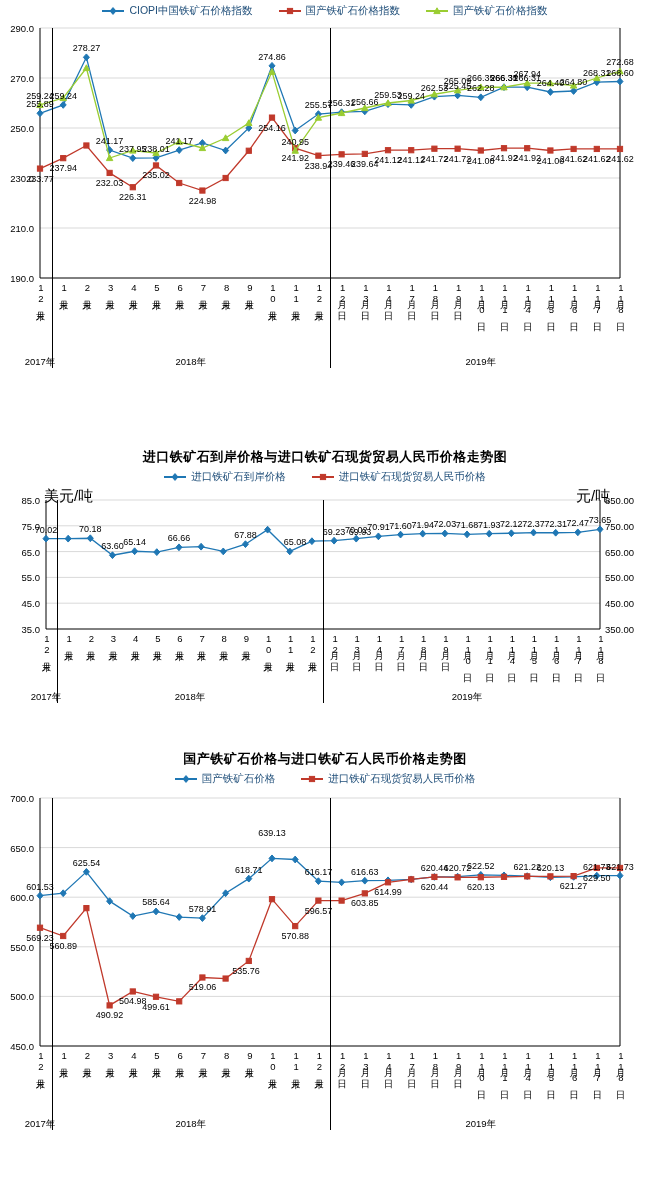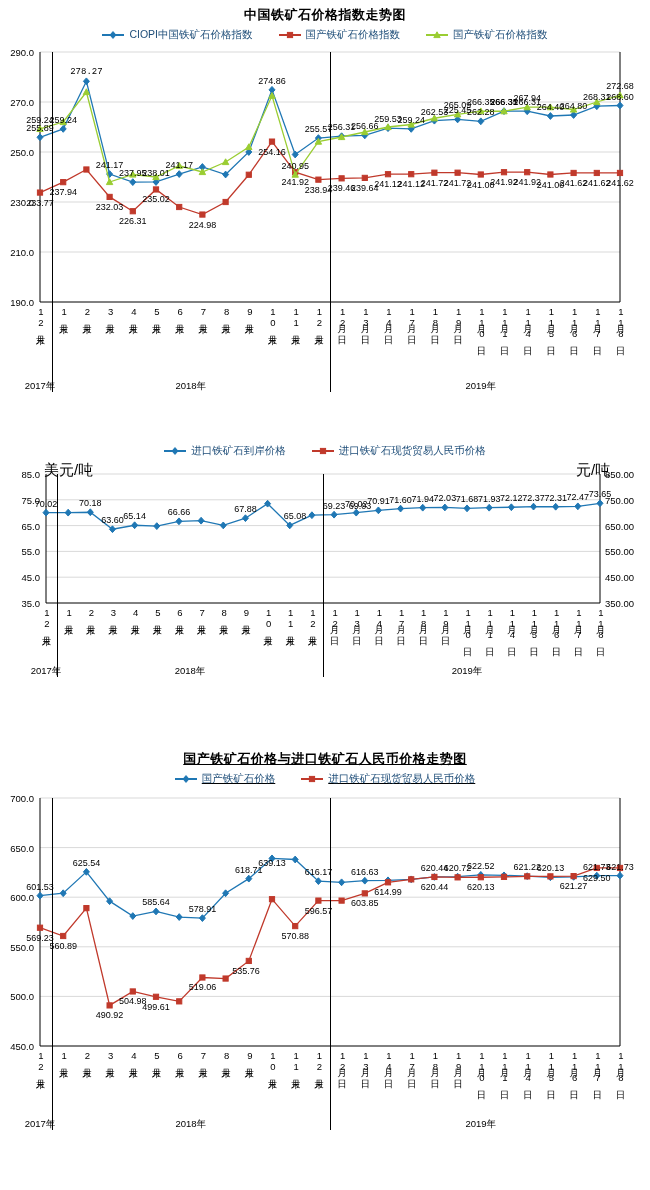--- a/index.html
+++ b/index.html
@@ -23,21 +23,20 @@
   .vsep{position:absolute;width:1px;background:#000;}
   svg{position:absolute;left:0;top:0;overflow:visible;}
   .marker{stroke-width:1;}
 </style>
 </head>
 <body>
 
 <div class="page">
 
   <div class="chart" id="chart1" style="height:440px;">
-    <div class="chart-title" style="padding-top:6px;">中国铁矿石价格指数走势图</div>
     <div class="legend" id="legend1">
         <div class="legend-item">
           <span class="legend-mark" style="background: rgb(31, 119, 180);">
             <svg width="22" height="10" style="position: absolute; left: 0px; top: -4px;">
               <polygon points="11,1.6 14,5 11,8.4 8,5" fill="#1f77b4" stroke="#1f77b4" class="marker"></polygon>
             </svg>
           </span>
           <span>CIOPI中国铁矿石价格指数</span>
         </div>
         <div class="legend-item">
@@ -150,21 +149,21 @@
           <polygon points="480.8,65.92499999999994 484,71.72499999999994 477.6,71.72499999999994" fill="#9acd32" stroke="#9acd32" class="marker"></polygon>
           <polygon points="504,66.02499999999999 507.2,71.82499999999999 500.8,71.82499999999999" fill="#9acd32" stroke="#9acd32" class="marker"></polygon>
           <polygon points="527.2,61.95 530.4000000000001,67.75 524,67.75" fill="#9acd32" stroke="#9acd32" class="marker"></polygon>
           <polygon points="550.4,61.95 553.6,67.75 547.1999999999999,67.75" fill="#9acd32" stroke="#9acd32" class="marker"></polygon>
           <polygon points="573.6,64.3 576.8000000000001,70.1 570.4,70.1" fill="#9acd32" stroke="#9acd32" class="marker"></polygon>
           <polygon points="596.8,56.8 600,62.6 593.5999999999999,62.6" fill="#9acd32" stroke="#9acd32" class="marker"></polygon>
           <polygon points="620,50.09999999999998 623.2,55.899999999999984 616.8,55.899999999999984" fill="#9acd32" stroke="#9acd32" class="marker"></polygon>
         </svg>
         <div class="pt-label" style="left: 40px; top: 81.275px;">255.89</div>
         <div class="pt-label" style="left: 63.2px; top: 72.9px;">259.24</div>
-        <div class="pt-label" style="left: 86.4px; top: 25.325px; font-family: Liberation Mono, monospace;">278.27</div>
+        <div class="pt-label" style="left: 86.4px; top: 25.325px;">278.27</div>
         <div class="pt-label" style="left: 109.6px; top: 118.075px;">241.17</div>
         <div class="pt-label" style="left: 132.8px; top: 126.125px;">237.95</div>
         <div class="pt-label" style="left: 156px; top: 125.975px;">238.01</div>
         <div class="pt-label" style="left: 179.2px; top: 118.075px;">241.17</div>
         <div class="pt-label" style="left: 272px; top: 33.85px;">274.86</div>
         <div class="pt-label" style="left: 318.4px; top: 82.075px;">255.57</div>
         <div class="pt-label" style="left: 341.6px; top: 80.225px;">256.31</div>
         <div class="pt-label" style="left: 364.8px; top: 79.35px;">256.66</div>
         <div class="pt-label" style="left: 388px; top: 72.175px;">259.53</div>
         <div class="pt-label" style="left: 411.2px; top: 72.9px;">259.24</div>
@@ -234,20 +233,21 @@
         <div class="xtick" style="left: 620px; top: 264px;">1月18日</div>
         <div class="period" style="left: 40px; top: 338px;">2017年</div>
         <div class="period" style="left: 190.8px; top: 338px;">2018年</div>
         <div class="vsep" style="left: 51.6px; top: 10px; height: 340px;"></div>
         <div class="period" style="left: 480.8px; top: 338px;">2019年</div>
         <div class="vsep" style="left: 330px; top: 10px; height: 340px;"></div>
       </div>
   </div>
 
   <div class="chart" id="chart2" style="height:300px;">
+    <div class="chart-title" style="padding-top:4px;">进口铁矿石到岸价格与进口铁矿石现货贸易人民币价格走势图</div>
     <div class="legend" id="legend2">
         <div class="legend-item">
           <span class="legend-mark" style="background: rgb(31, 119, 180);">
             <svg width="22" height="10" style="position: absolute; left: 0px; top: -4px;">
               <polygon points="11,1.6 14,5 11,8.4 8,5" fill="#1f77b4" stroke="#1f77b4" class="marker"></polygon>
             </svg>
           </span>
           <span>进口铁矿石到岸价格</span>
         </div>
         <div class="legend-item">
@@ -386,21 +386,21 @@
         <div class="period" style="left: 46px; top: 207px;">2017年</div>
         <div class="period" style="left: 190.04px; top: 207px;">2018年</div>
         <div class="vsep" style="left: 57.08px; top: 16px; height: 203px;"></div>
         <div class="period" style="left: 467.04px; top: 207px;">2019年</div>
         <div class="vsep" style="left: 323px; top: 16px; height: 203px;"></div>
         <div class="axis-unit" style="left: 44px; top: 3px;">美元/吨</div>
         <div class="axis-unit" style="left: 576px; top: 3px;">元/吨</div>
       </div>
   </div>
 
-  <div class="chart" id="chart3" style="height:440px;text-decoration:underline;">
+  <div class="chart" id="chart3" style="height:440px;">
     <div class="chart-title" style="padding-top:6px;">国产铁矿石价格与进口铁矿石人民币价格走势图</div>
     <div class="legend" id="legend3">
         <div class="legend-item">
           <span class="legend-mark" style="background: rgb(31, 119, 180);">
             <svg width="22" height="10" style="position: absolute; left: 0px; top: -4px;">
               <polygon points="11,1.6 14,5 11,8.4 8,5" fill="#1f77b4" stroke="#1f77b4" class="marker"></polygon>
             </svg>
           </span>
           <span>国产铁矿石价格</span>
         </div>
@@ -482,21 +482,21 @@
           <rect x="547.8" y="87.768" width="5.2" height="5.2" fill="#c0392b" stroke="#c0392b" class="marker"></rect>
           <rect x="571" y="87.50016000000002" width="5.2" height="5.2" fill="#c0392b" stroke="#c0392b" class="marker"></rect>
           <rect x="594.1999999999999" y="79.33600000000001" width="5.2" height="5.2" fill="#c0392b" stroke="#c0392b" class="marker"></rect>
           <rect x="617.4" y="79.33600000000001" width="5.2" height="5.2" fill="#c0392b" stroke="#c0392b" class="marker"></rect>
         </svg>
         <div class="pt-label" style="left: 40px; top: 95.6822px;">601.53</div>
         <div class="pt-label" style="left: 86.4px; top: 71.8643px;">625.54</div>
         <div class="pt-label" style="left: 156px; top: 111.445px;">585.64</div>
         <div class="pt-label" style="left: 202.4px; top: 118.121px;">578.91</div>
         <div class="pt-label" style="left: 248.8px; top: 78.6397px;">618.71</div>
-        <div class="pt-label" style="left: 272px; top: 72px;">639.13</div>
+        <div class="pt-label" style="left: 272px; top: 42px;">639.13</div>
         <div class="pt-label" style="left: 318.4px; top: 81.1594px;">616.17</div>
         <div class="pt-label" style="left: 364.8px; top: 80.703px;">616.63</div>
         <div class="pt-label" style="left: 434.4px; top: 76.9235px;">620.44</div>
         <div class="pt-label" style="left: 457.6px; top: 76.6458px;">620.72</div>
         <div class="pt-label" style="left: 480.8px; top: 74.8602px;">622.52</div>
         <div class="pt-label" style="left: 527.2px; top: 76.1498px;">621.22</div>
         <div class="pt-label" style="left: 550.4px; top: 77.231px;">620.13</div>
         <div class="pt-label" style="left: 596.8px; top: 75.6438px;">621.73</div>
         <div class="pt-label" style="left: 620px; top: 75.6438px;">621.73</div>
         <div class="pt-label" style="left: 40px; top: 146.724px;">569.23</div>

